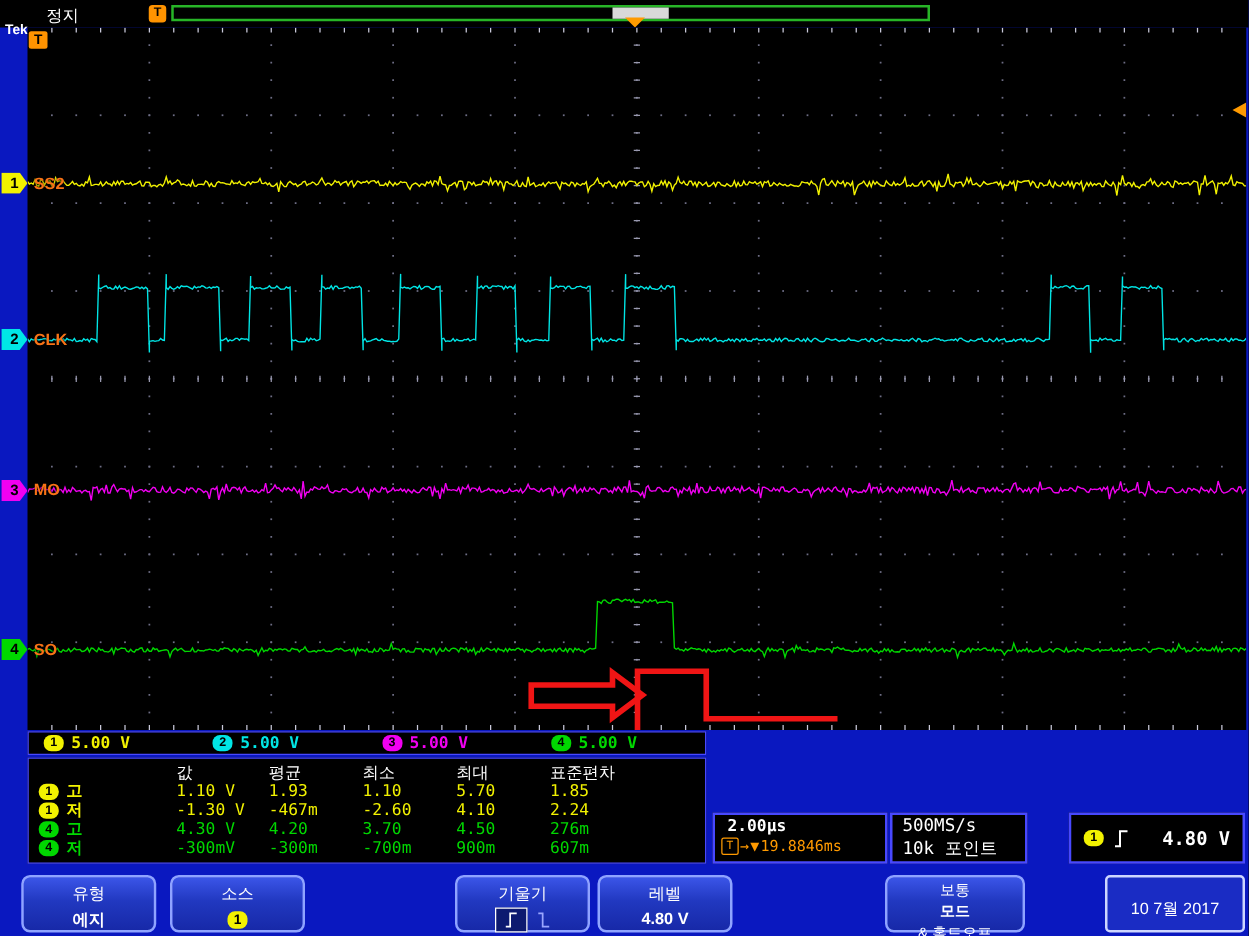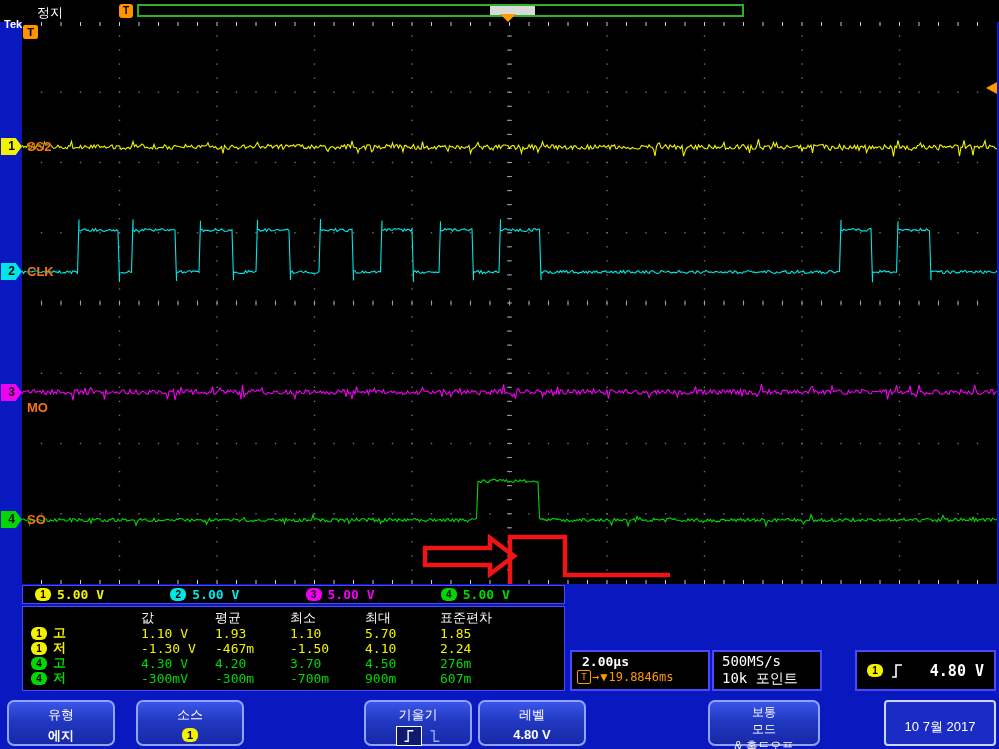--- a/index.html
+++ b/index.html
@@ -13,21 +13,21 @@
   .recbar{position:absolute;left:137px;top:4px;width:607px;height:13px;background:#000;border:2px solid #27b427;box-sizing:border-box;}
   .recwin{position:absolute;left:351px;top:0;width:45px;height:100%;background:#d9d9d9;}
   .caret{position:absolute;left:500px;top:14px;width:0;height:0;border-left:8px solid transparent;border-right:8px solid transparent;border-top:8px solid #ff9a00;}
 
   
   #screen{position:absolute;left:22px;top:22px;width:975px;height:562px;background:#000;overflow:hidden;}
   #wavesvg{position:absolute;left:0;top:0;}
   .tmark{position:absolute;left:1px;top:3px;width:15px;height:14px;background:#ff9300;color:#000;font-weight:bold;font-size:11px;line-height:14px;text-align:center;border-radius:2px;}
   .tlevel{position:absolute;right:0;top:60px;width:0;height:0;border-right:11px solid #ff9a00;border-top:6px solid transparent;border-bottom:6px solid transparent;}
   .chlabel{position:absolute;left:5px;color:#f97316;font-weight:bold;font-size:13px;text-shadow:0 0 2px #000;}
-  .lb1{top:117px;} .lb2{top:242px;} .lb3{top:378px;} .lb4{top:490px;}
+  .lb1{top:117px;} .lb2{top:242px;} .lb3{top:362px;} .lb4{top:490px;}
 
   
   .chbadge{position:absolute;left:1px;width:21px;height:17px;color:#000;font-weight:bold;font-size:12px;line-height:17px;text-align:center;clip-path:polygon(0 0,70% 0,100% 50%,70% 100%,0 100%);}
   .cb1{background:#f2f200;top:138px;} .cb2{background:#00e6e6;top:263px;}
   .cb3{background:#f200f2;top:384px;} .cb4{background:#00d800;top:511px;}
 
   
   .readout{position:absolute;left:22px;top:585px;width:543px;height:19px;background:#000;border:1px solid #4848ff;box-sizing:border-box;display:flex;align-items:center;}
   .ritem{flex:1;display:flex;align-items:center;gap:6px;padding-left:12px;}
   .badge{display:inline-block;width:16px;height:13px;border-radius:6px;color:#000;font-size:10px;font-weight:bold;text-align:center;line-height:13px;}
@@ -47,24 +47,24 @@
   .hscale{font-family:"DejaVu Sans Mono",monospace;font-size:13px;font-weight:bold;padding:2px 0 0 10px;}
   .hpos{font-family:"DejaVu Sans Mono",monospace;font-size:12px;color:#ff9a00;padding-left:5px;display:flex;align-items:center;gap:1px;margin-top:1px;}
   .tb{display:inline-block;width:12px;height:12px;border:1px solid #ff9a00;font-size:9px;line-height:12px;text-align:center;border-radius:2px;}
   .abox{left:712px;width:110px;font-family:"DejaVu Sans Mono",monospace;font-size:14px;}
   .abox div{padding:1px 0 0 8px;}
   .trbox{left:855px;width:141px;display:flex;align-items:center;gap:8px;padding:0 10px;}
   .trlevel{margin-left:auto;font-family:"DejaVu Sans Mono",monospace;font-size:15px;font-weight:bold;}
 
   
   .btn{position:absolute;top:700px;width:108px;height:46px;background:linear-gradient(#3b55e8 0%,#2138c0 45%,#1729a8 100%);border:2px solid #8fa3ff;border-radius:7px;box-sizing:border-box;color:#fff;text-align:center;font-size:13px;cursor:pointer;}
-  .b1{left:7px;} .b2{left:136px;} .b3{left:250px;} .b4{left:364px;} .b5{left:478px;} .b6{left:708px;width:112px;font-size:12px;}
+  .b1{left:17px;} .b2{left:136px;} .b3{left:250px;} .b4{left:364px;} .b5{left:478px;} .b6{left:708px;width:112px;font-size:12px;}
   .btn .l1{margin-top:4px;}
   .btn .l2{margin-top:3px;font-weight:bold;}
-  .b6 .l1{margin-top:2px;} .b6 .l2{margin-top:0;font-weight:normal;} .b6 .l3{margin-top:0;}
+  .b6 .l1{margin-top:2px;} .b6 .l2{margin-top:0;font-weight:bold;} .b6 .l3{margin-top:0;}
   .srcbadge{display:inline-block;width:16px;height:14px;border-radius:6px;background:#f2f200;color:#000;font-weight:bold;font-size:11px;line-height:14px;}
   .slopeicons{display:flex;justify-content:center;align-items:center;gap:7px;margin-top:2px;}
   .slopebox{width:24px;height:18px;border:1px solid #fff;background:#0d1a70;display:flex;align-items:center;justify-content:center;}
 
   
   .clockbox{position:absolute;left:884px;top:700px;width:112px;height:46px;background:#1a2cc4;border:2px solid #cdd5ff;border-radius:4px;box-sizing:border-box;color:#fff;text-align:center;font-size:13px;}
   .clockbox div{margin-top:16px;}
 </style>
 </head>
 <body>
@@ -1028,21 +1028,21 @@
       <div class="y">5.70</div>
       <div class="y">1.85</div>
     </div>
     <div class="mrow">
       <div class="mlabel">
           <span class="badge by">1</span>
           <span class="y">저</span>
         </div>
       <div class="y">-1.30 V</div>
       <div class="y">-467m</div>
-      <div class="y">-1.50</div>
+      <div class="y">-2.60</div>
       <div class="y">4.10</div>
       <div class="y">2.24</div>
     </div>
     <div class="mrow">
       <div class="mlabel">
           <span class="badge bg">4</span>
           <span class="g">고</span>
         </div>
       <div class="g">4.30 V</div>
       <div class="g">4.20</div>

